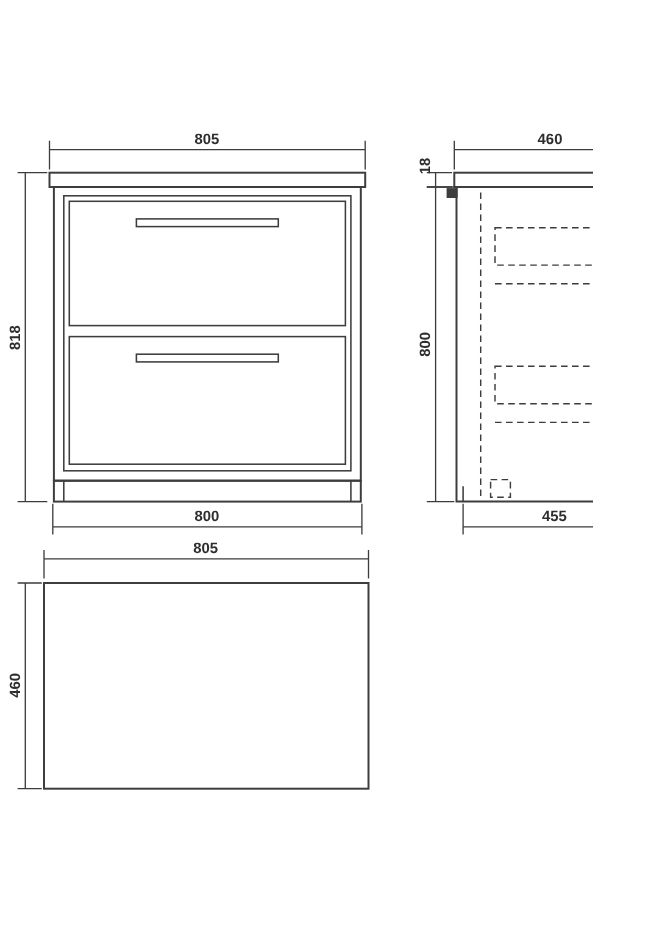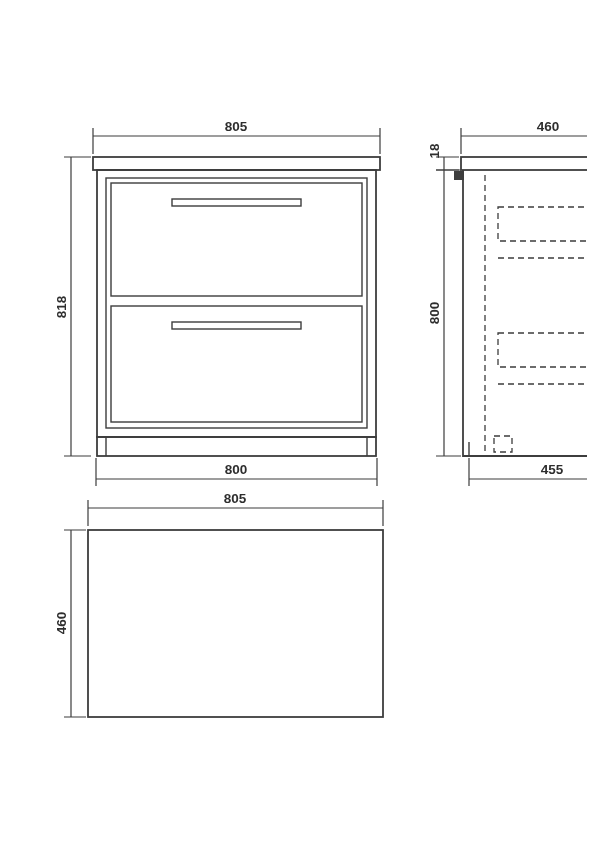--- a/index.html
+++ b/index.html
@@ -3,21 +3,20 @@
 <meta charset="utf-8">
 <style>
   html, body { margin: 0; padding: 0; }
   body { background: #fff; font-family: "Liberation Sans", sans-serif; }
   .sheet {
     position: relative;
     width: 539px;
     height: 849px;
     background: var(--bg, #ffffff);
     overflow: hidden;
-    margin-left: 48px;
   }
   svg { display: block; }
   .ln     { fill: none; stroke: var(--lc, #3d3d3d); stroke-width: 1.8; }
   .lnthin { fill: none; stroke: var(--lc, #3d3d3d); stroke-width: 1.4; }
   .dash   { fill: none; stroke: var(--lc, #3d3d3d); stroke-width: 1.3; stroke-dasharray: 6 4; }
   .dim    { fill: none; stroke: var(--lc, #3d3d3d); stroke-width: 1.2; }
   .fillblk{ fill: var(--lc, #3d3d3d); stroke: none; }
   .dimtxt { font: 700 13.5px "Liberation Sans", sans-serif; fill: var(--tc, #2e2e2e); }
 </style>
 </head>

